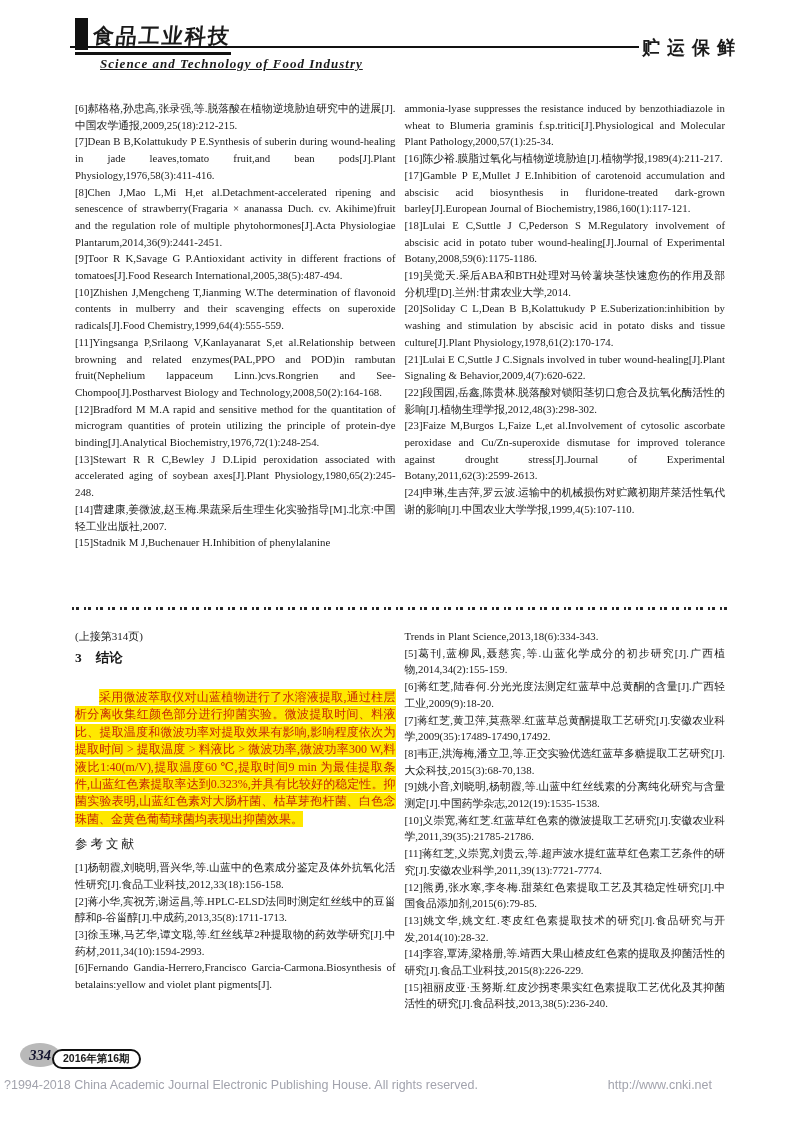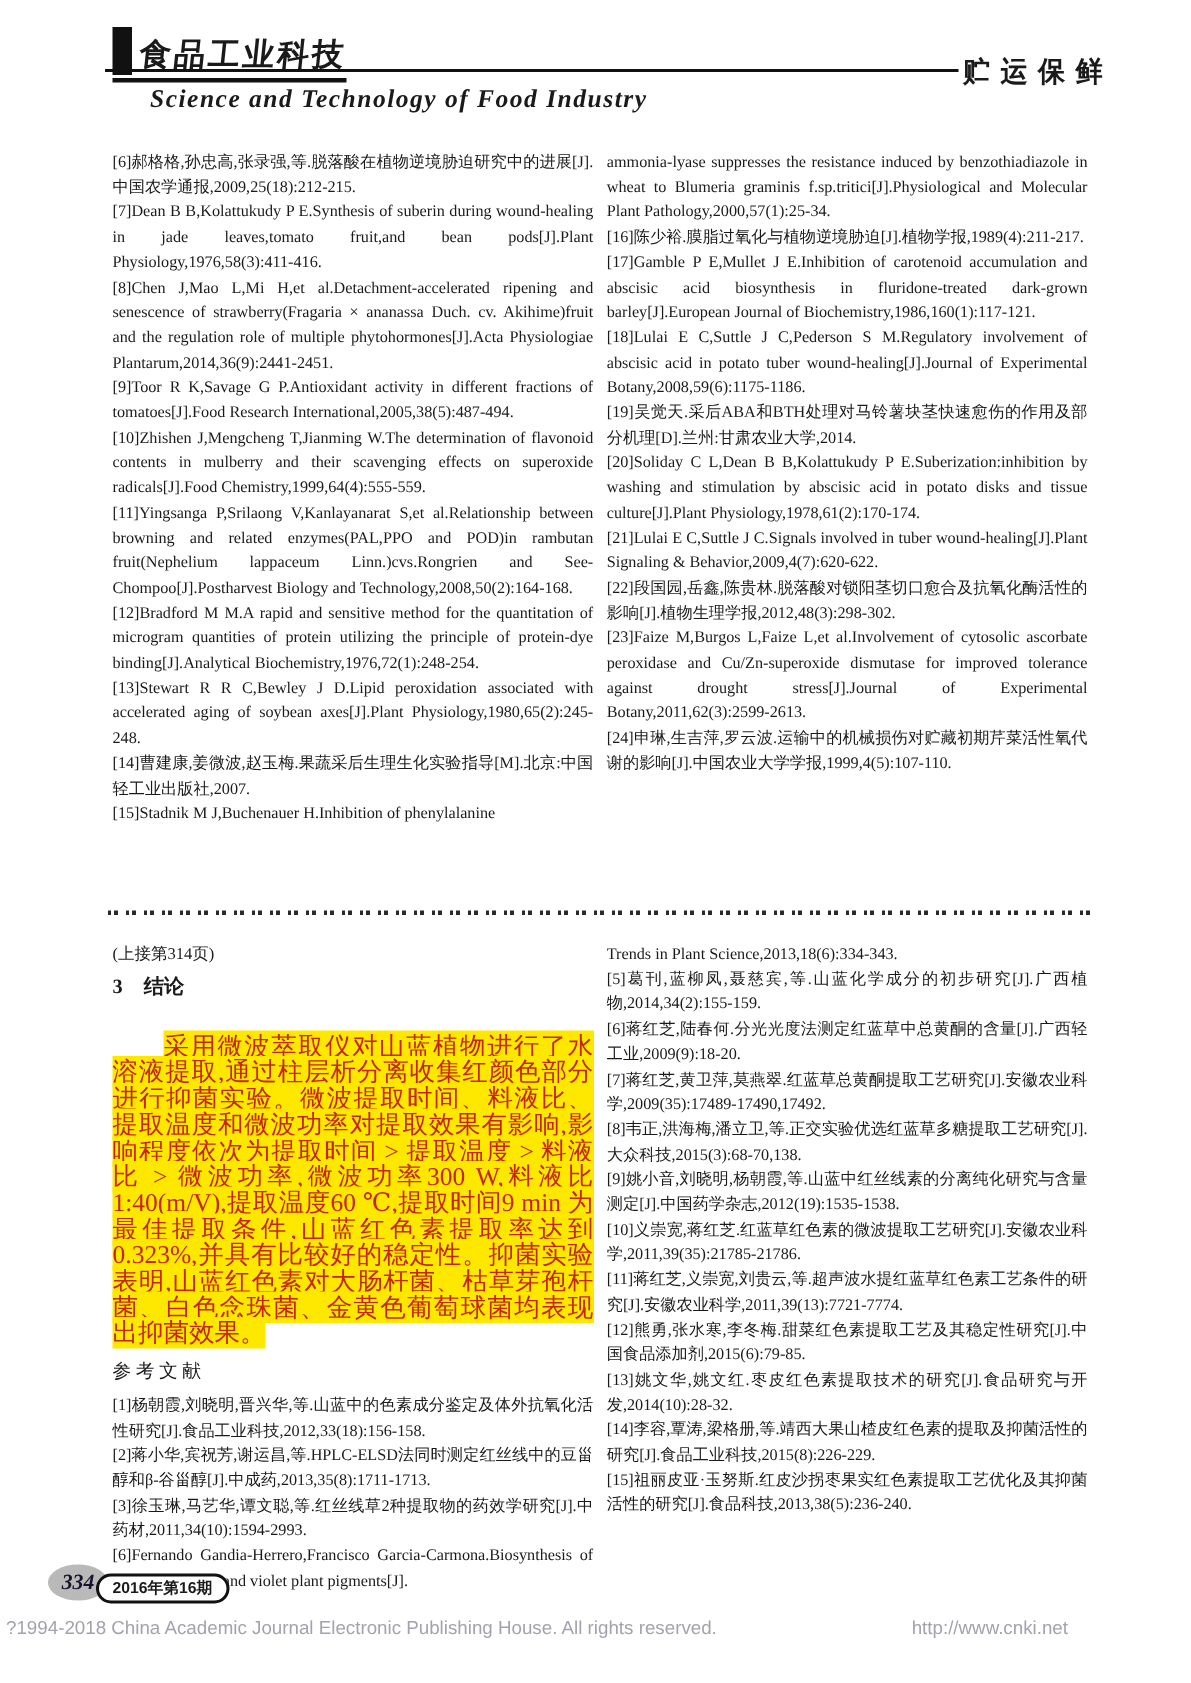--- a/index.html
+++ b/index.html
@@ -4,49 +4,49 @@
 <style>
   html,body{margin:0;padding:0;background:#e8e8e8;}
   .page{position:relative;width:794px;height:1122px;background:#ffffff;overflow:hidden;
         font-family:"Liberation Serif","DejaVu Serif",serif;color:#1a1a1a;}
 
   
   .logo-row{position:absolute;left:75px;top:18px;display:flex;align-items:flex-end;
             border-bottom:3px solid #111;padding-bottom:2px;}
   .logo-bar{display:inline-block;width:13px;height:32px;background:#111;margin-right:5px;}
   .logo-cn{font-size:21px;font-weight:bold;letter-spacing:2px;transform:skewX(-6deg);}
-  .logo-en{position:absolute;left:100px;top:56px;font-size:17px;font-weight:bold;
-           font-style:italic;letter-spacing:1px;}
+  .logo-en{position:absolute;left:100px;top:56px;font-size:13px;font-weight:bold;
+           font-style:italic;letter-spacing:1px;text-decoration:underline;}
   .header-rule{position:absolute;left:70px;right:155px;top:46px;border-top:2.5px solid #111;}
   .section-label{position:absolute;right:52px;top:36px;font-size:18px;font-weight:900;
                  letter-spacing:7px;transform:scaleY(1.05);}
 
   
   .cols{position:absolute;left:75px;width:650px;display:flex;gap:9px;}
   .cols-top{top:100px;}
   .cols-bottom{top:628px;}
   .col{width:321px;}
   .ref{margin:0;font-size:10.8px;line-height:16.7px;text-align:justify;}
   .dot-sep{position:absolute;left:72px;right:66px;top:606px;height:4px;
            background-image:repeating-linear-gradient(90deg,#2a2a2a 0 2px,transparent 2px 4px,
              #2a2a2a 4px 7px,transparent 7px 12px);background-size:12px 3px;
            background-repeat:repeat-x;background-position:0 1px;}
 
   
   .cont-note{margin:0 0 4px 0;font-size:11px;line-height:17px;}
   .sec-heading{margin:2px 0 22px 0;font-size:13.5px;font-weight:bold;}
   .sec-heading .num{margin-right:14px;}
-  .conclusion-text{margin:0;font-size:17px;line-height:17.4px;text-align:justify;
+  .conclusion-text{margin:0;font-size:12px;line-height:17.4px;text-align:justify;
                    text-indent:2em;}
   .conclusion-text span{padding:1px 0;}
   .refs-heading{margin:8px 0 6px 0;text-align:left;font-size:12.5px;font-weight:normal;
                 letter-spacing:3px;}
 
   
-  .page-num-wrap{position:absolute;left:32px;top:1043px;display:flex;align-items:flex-start;}
+  .page-num-wrap{position:absolute;left:20px;top:1043px;display:flex;align-items:flex-start;}
   .page-num{display:inline-block;background:#b9b9b9;border-radius:50%;min-width:40px;
             height:24px;line-height:24px;text-align:center;font-size:14.5px;font-weight:bold;
             font-style:italic;color:#14142e;}
   .issue-badge{display:inline-block;margin:6px 0 0 -8px;border:2.5px solid #111;
                border-radius:12px;padding:1px 9px;background:#fff;font-size:10.5px;
                font-weight:bold;font-family:"Liberation Sans","DejaVu Sans",sans-serif;}
   .copyright-row{position:absolute;left:4px;right:82px;top:1078px;display:flex;
                  justify-content:space-between;font-size:12.5px;color:#a2a3ad;
                  font-family:"Liberation Sans","DejaVu Sans",sans-serif;}
 </style>

